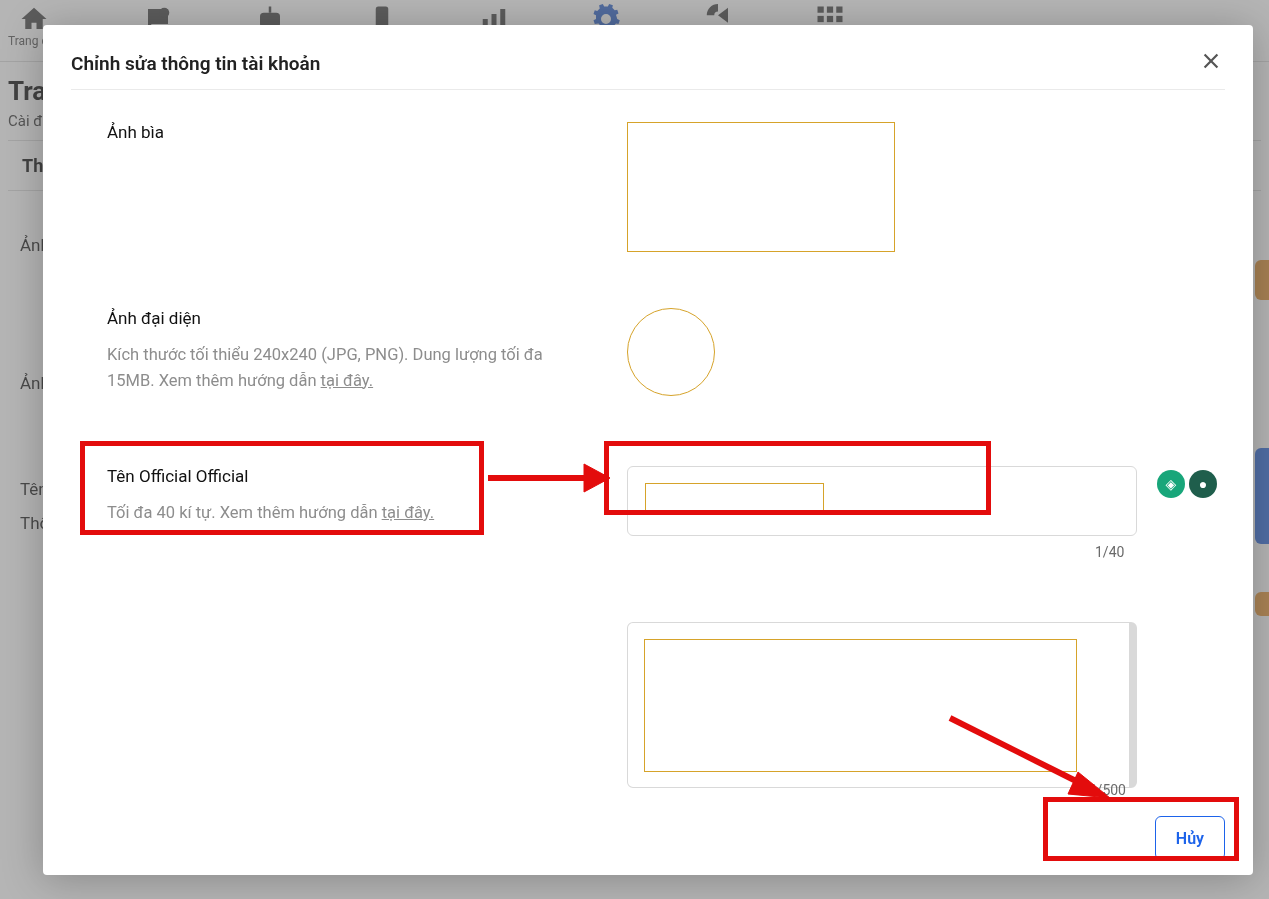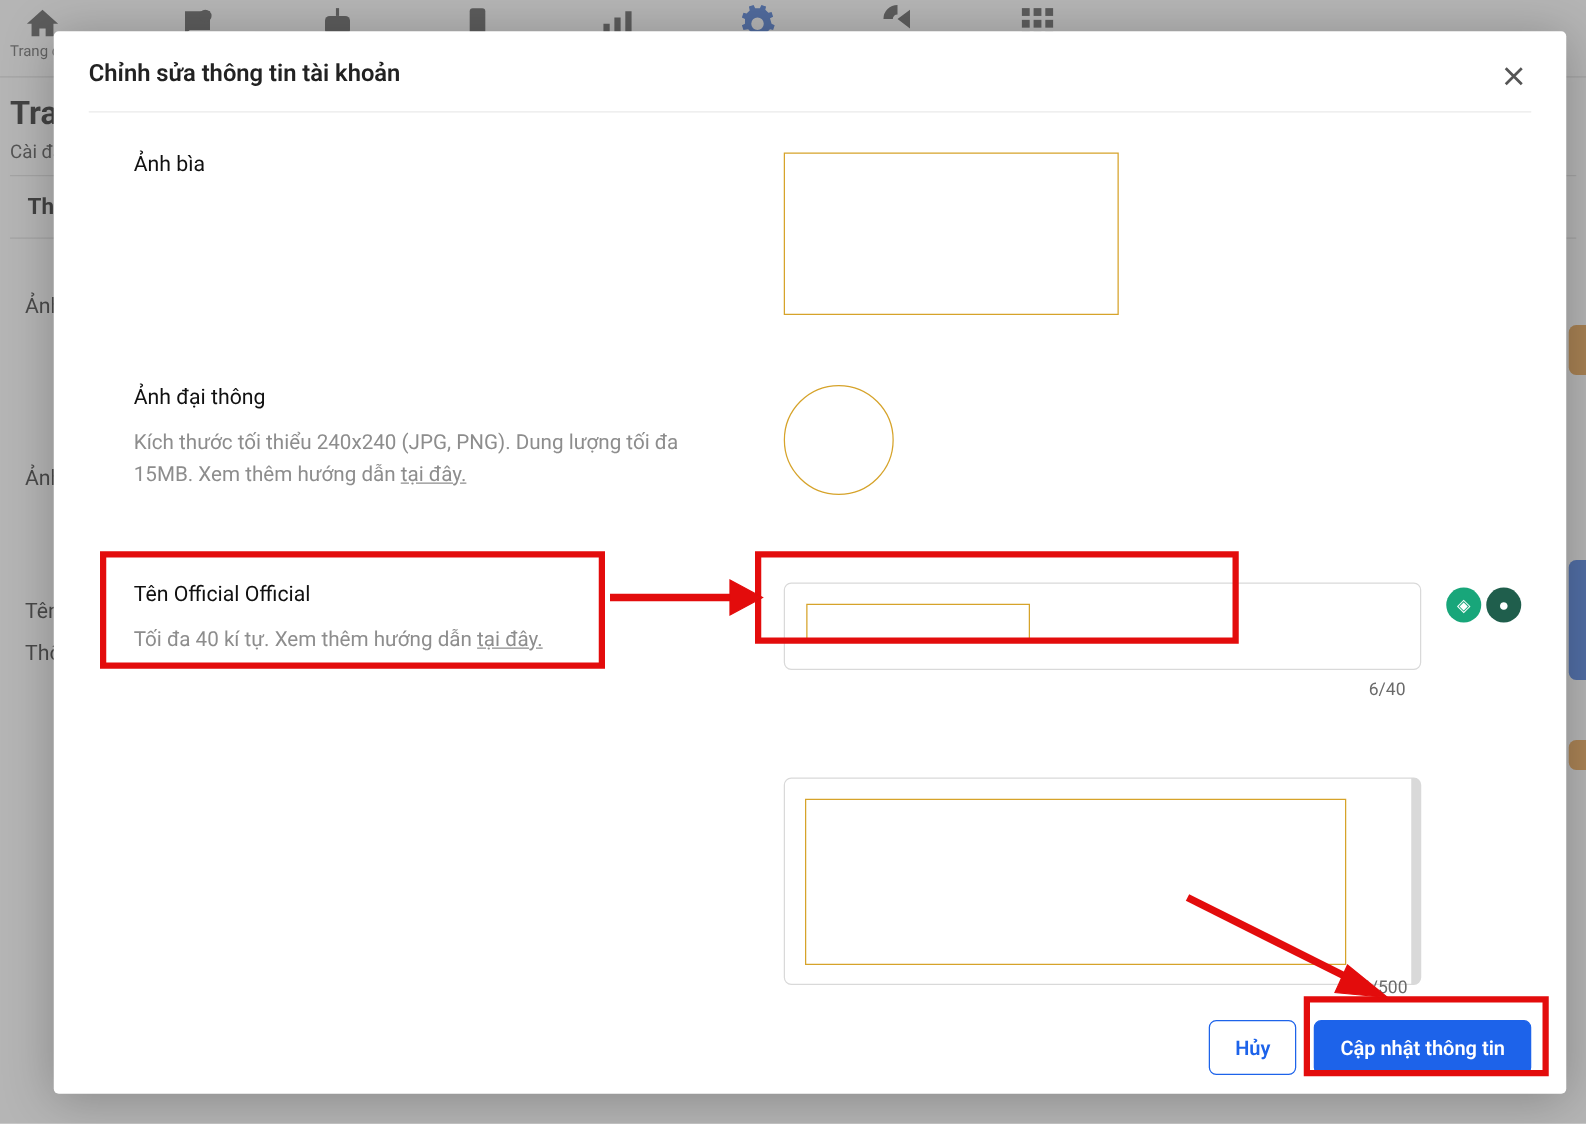--- a/index.html
+++ b/index.html
@@ -19,21 +19,21 @@
   .bg-label{font-size:17px;color:#111;margin:34px 0 0 12px;}
 
   
   .side-rail{position:absolute;right:0;top:260px;width:14px;display:flex;flex-direction:column;gap:48px;align-items:flex-end;}
   .side-chip{width:14px;height:40px;background:#e88b1a;border-radius:6px 0 0 6px;}
   .side-chip.blue{background:#1d63ea;height:96px;top:450px;}
   .side-chip.orange2{background:#ef8f1f;}
 
   
   .modal{position:absolute;left:43px;top:25px;width:1210px;height:850px;background:#fff;border-radius:4px;box-shadow:0 4px 40px rgba(0,0,0,.25);padding:22px 28px 28px;}
-  .modal-header{display:flex;justify-content:space-between;align-items:flex-start;padding-bottom:14px;border-bottom:1px solid #eaeaea;}
+  .modal-header{display:flex;justify-content:space-between;align-items:flex-end;padding-bottom:14px;border-bottom:1px solid #eaeaea;}
   .modal-title{font-size:19px;font-weight:600;color:#222;}
   .close-btn{width:28px;height:28px;cursor:pointer;display:flex;align-items:center;justify-content:center;color:#555;}
   .close-btn svg{width:22px;height:22px;}
 
   .form{padding:32px 0 0 36px;}
   .row{display:flex;gap:80px;margin-bottom:56px;}
   .row .left{width:440px;}
   .label{font-size:17px;color:#111;margin:0 0 14px;}
   .hint{font-size:16.5px;color:#8d8d8d;line-height:1.55;margin:0;}
   .hint a{color:#8d8d8d;text-decoration:underline;}
@@ -160,21 +160,21 @@
 
     <div class="row">
       <div class="left">
         <p class="label">Ảnh bìa</p>
       </div>
       <div class="cover-preview"></div>
     </div>
 
     <div class="row" style="margin-bottom:70px">
       <div class="left">
-        <p class="label">Ảnh đại thông</p>
+        <p class="label">Ảnh đại diện</p>
         <p class="hint">
           <span>Kích thước tối thiểu 240x240 (JPG, PNG). Dung lượng tối đa 15MB. Xem thêm hướng dẫn </span><a href="#">tại đây.</a>
         </p>
       </div>
       <div class="avatar-preview"></div>
     </div>
 
     <div class="row" style="margin-bottom:86px">
       <div class="left">
         <p class="label">Tên Official Official</p>
@@ -182,41 +182,38 @@
           <span>Tối đa 40 kí tự. Xem thêm hướng dẫn </span><a href="#">tại đây.</a>
         </p>
       </div>
       <div class="name-box">
         <div class="name-input"></div>
         <div class="name-inner"></div>
         <div class="emoji-bar">
           <div class="emoji-chip">◈</div>
           <div class="emoji-chip dark">●</div>
         </div>
-        <div class="counter name-counter">6/40</div>
+        <div class="counter name-counter">1/40</div>
       </div>
     </div>
 
     <div class="row" style="margin-bottom:10px">
       <div class="left" style="padding-top:52px">
       </div>
       <div class="name-box">
         <div class="intro-input">
           <div class="intro-inner"></div>
           <div class="counter intro-counter">256/500</div>
         </div>
       </div>
     </div>
 
     <div class="actions">
       <div class="btn btn-secondary">
         <span>Hủy</span>
-      </div>
-      <div class="btn btn-primary">
-        <span>Cập nhật thông tin</span>
       </div>
     </div>
   </div>
 </div>
 
 <div class="anno box-red anno-label-box"></div>
 <div class="anno box-red anno-input-box"></div>
 <div class="anno box-red anno-submit-box"></div>
 
 <svg class="anno" style="left:484px;top:448px;width:128px;height:60px">

